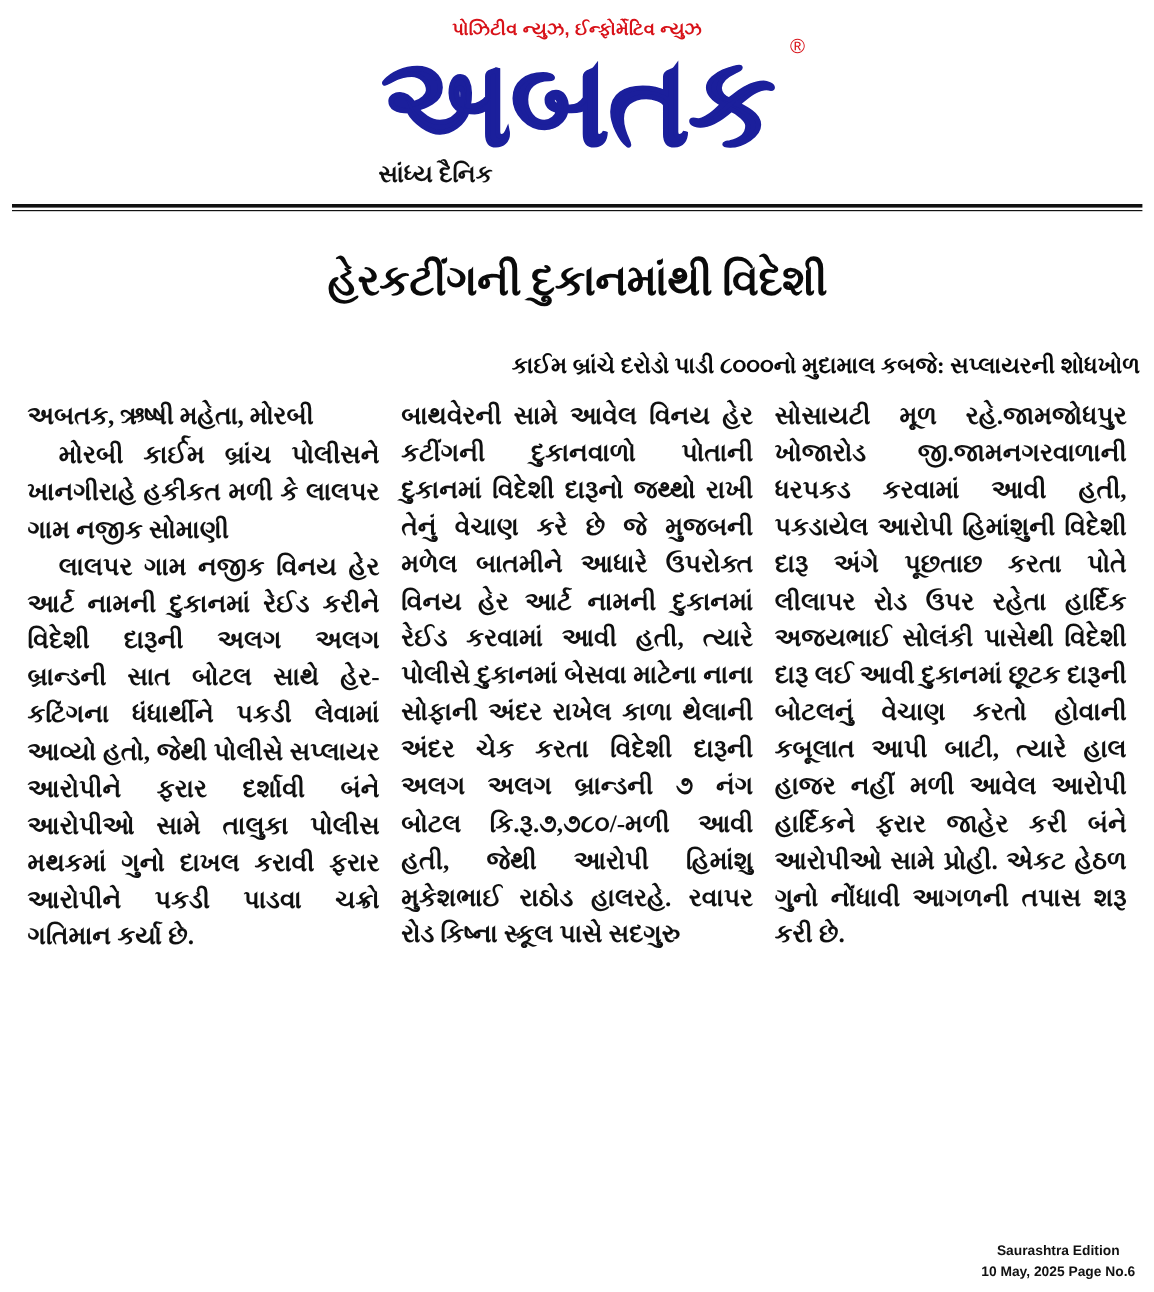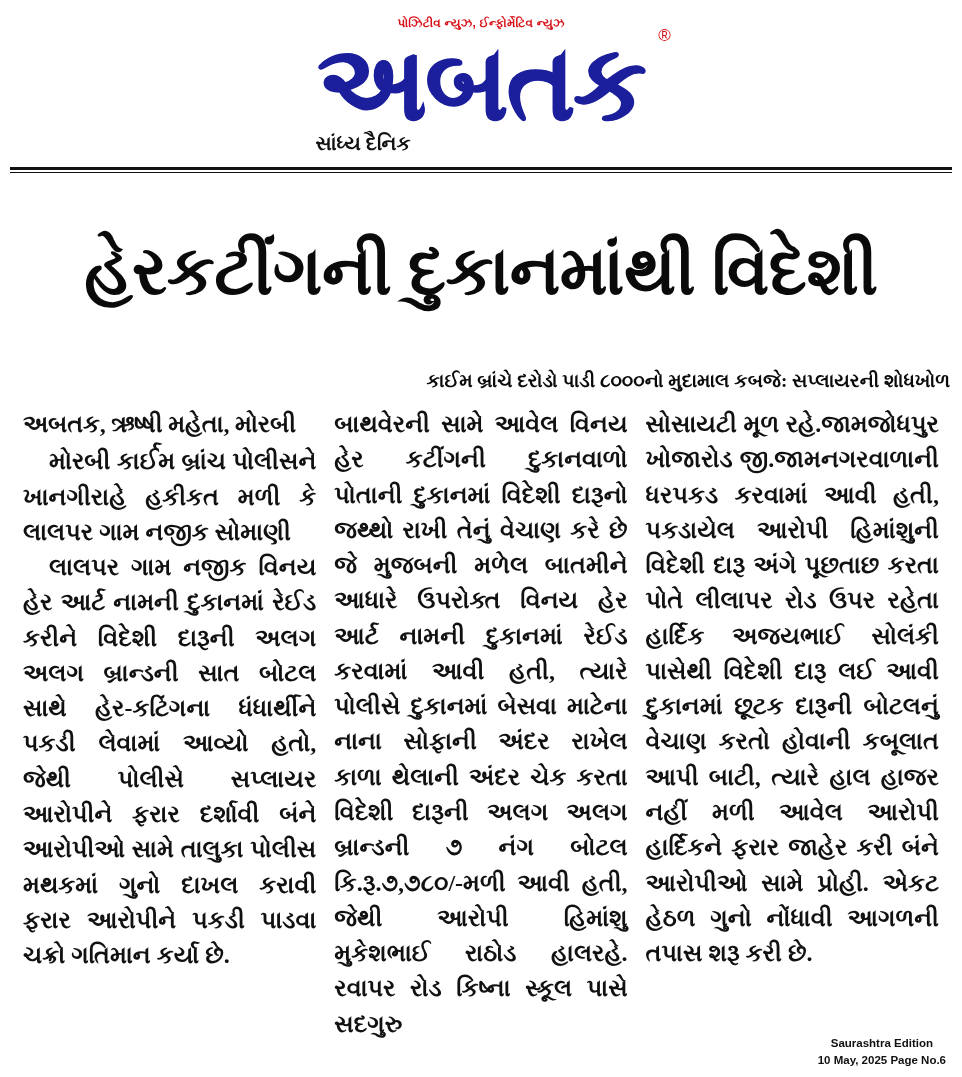--- a/index.html
+++ b/index.html
@@ -17,21 +17,21 @@
   
   .masthead {
     padding-top: 16px;
     text-align: center;
     position: relative;
   }
   .tagline-top {
     color: #d81219;
     font-family: "Liberation Sans", sans-serif;
     font-weight: bold;
-    font-size: 12px;
+    font-size: 15px;
     letter-spacing: 0.2px;
   }
   .logo-row {
     position: relative;
     display: inline-block;
     margin-top: 2px;
   }
   .logo-word {
     color: #1b1f9c;
     font-family: "Liberation Serif", serif;
@@ -65,21 +65,21 @@
   .rule-thin {
     border-top: 1px solid #111;
     margin: 2px 10px 0 10px;
   }
 
   
   .headline {
     text-align: center;
     font-family: "Liberation Serif", serif;
     font-weight: bold;
-    font-size: 68px;
+    font-size: 36px;
     line-height: 1.12;
     letter-spacing: -0.5px;
     padding: 14px 8px 0 8px;
     color: #0a0a0a;
   }
   .headline .l2 { display: block; letter-spacing: 2px; }
 
   .subheadline {
     text-align: right;
     font-family: "Liberation Serif", serif;
@@ -93,21 +93,21 @@
   
   .columns {
     display: flex;
     gap: 0;
     padding: 4px 14px 0 14px;
   }
   .col {
     width: 33.33%;
     padding: 0 9px;
     font-family: "Liberation Serif", serif;
-    font-size: 24px;
+    font-size: 21px;
     line-height: 1.47;
     text-align: justify;
     text-align-last: left;
     color: #111;
     font-weight: bold;
   }
   .col p { margin: 0; }
   .col p.indent { text-indent: 26px; }
   .byline {
     font-weight: bold;

